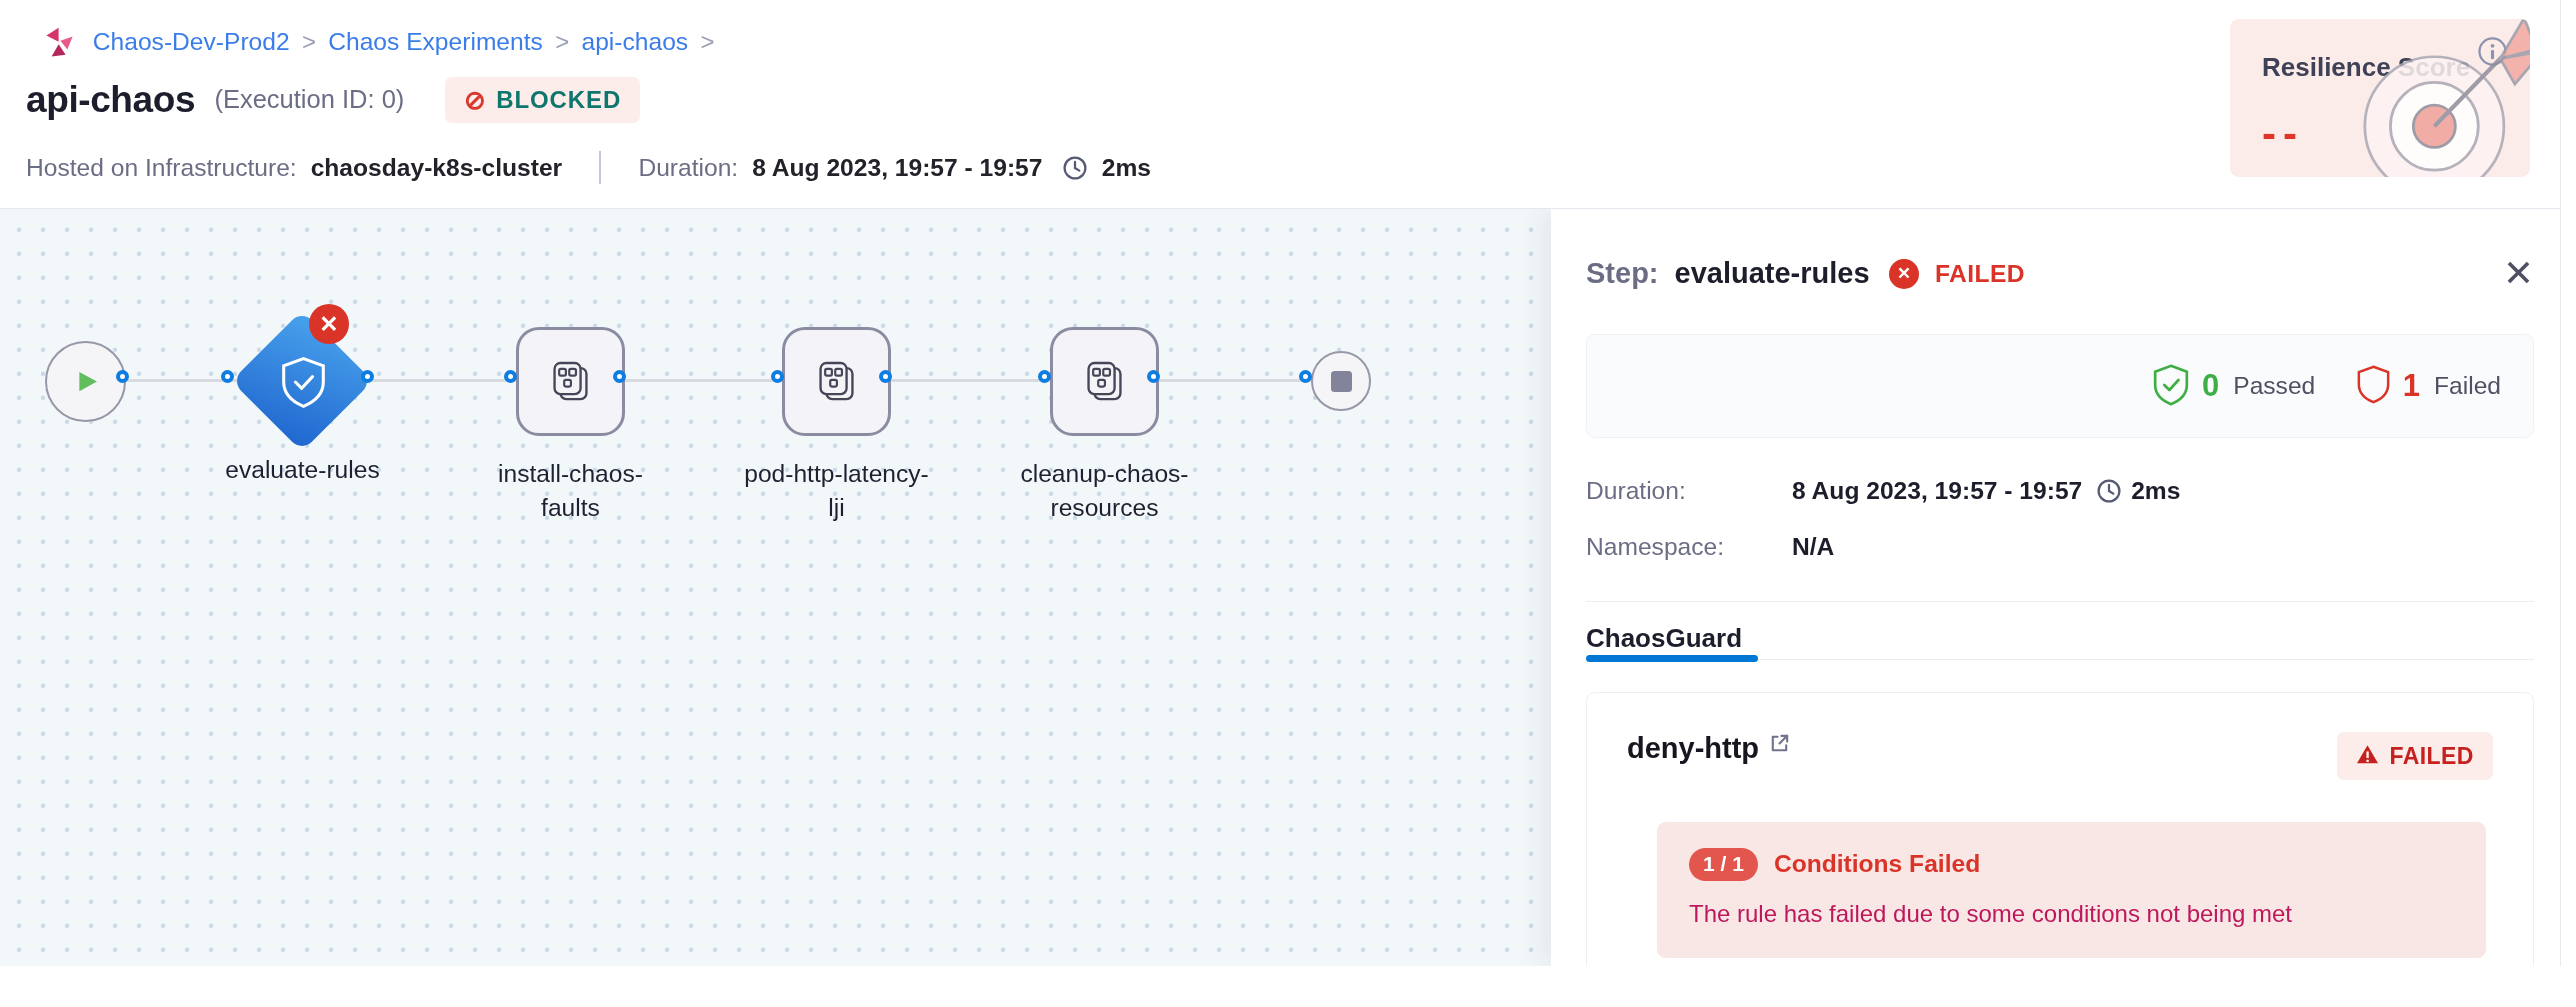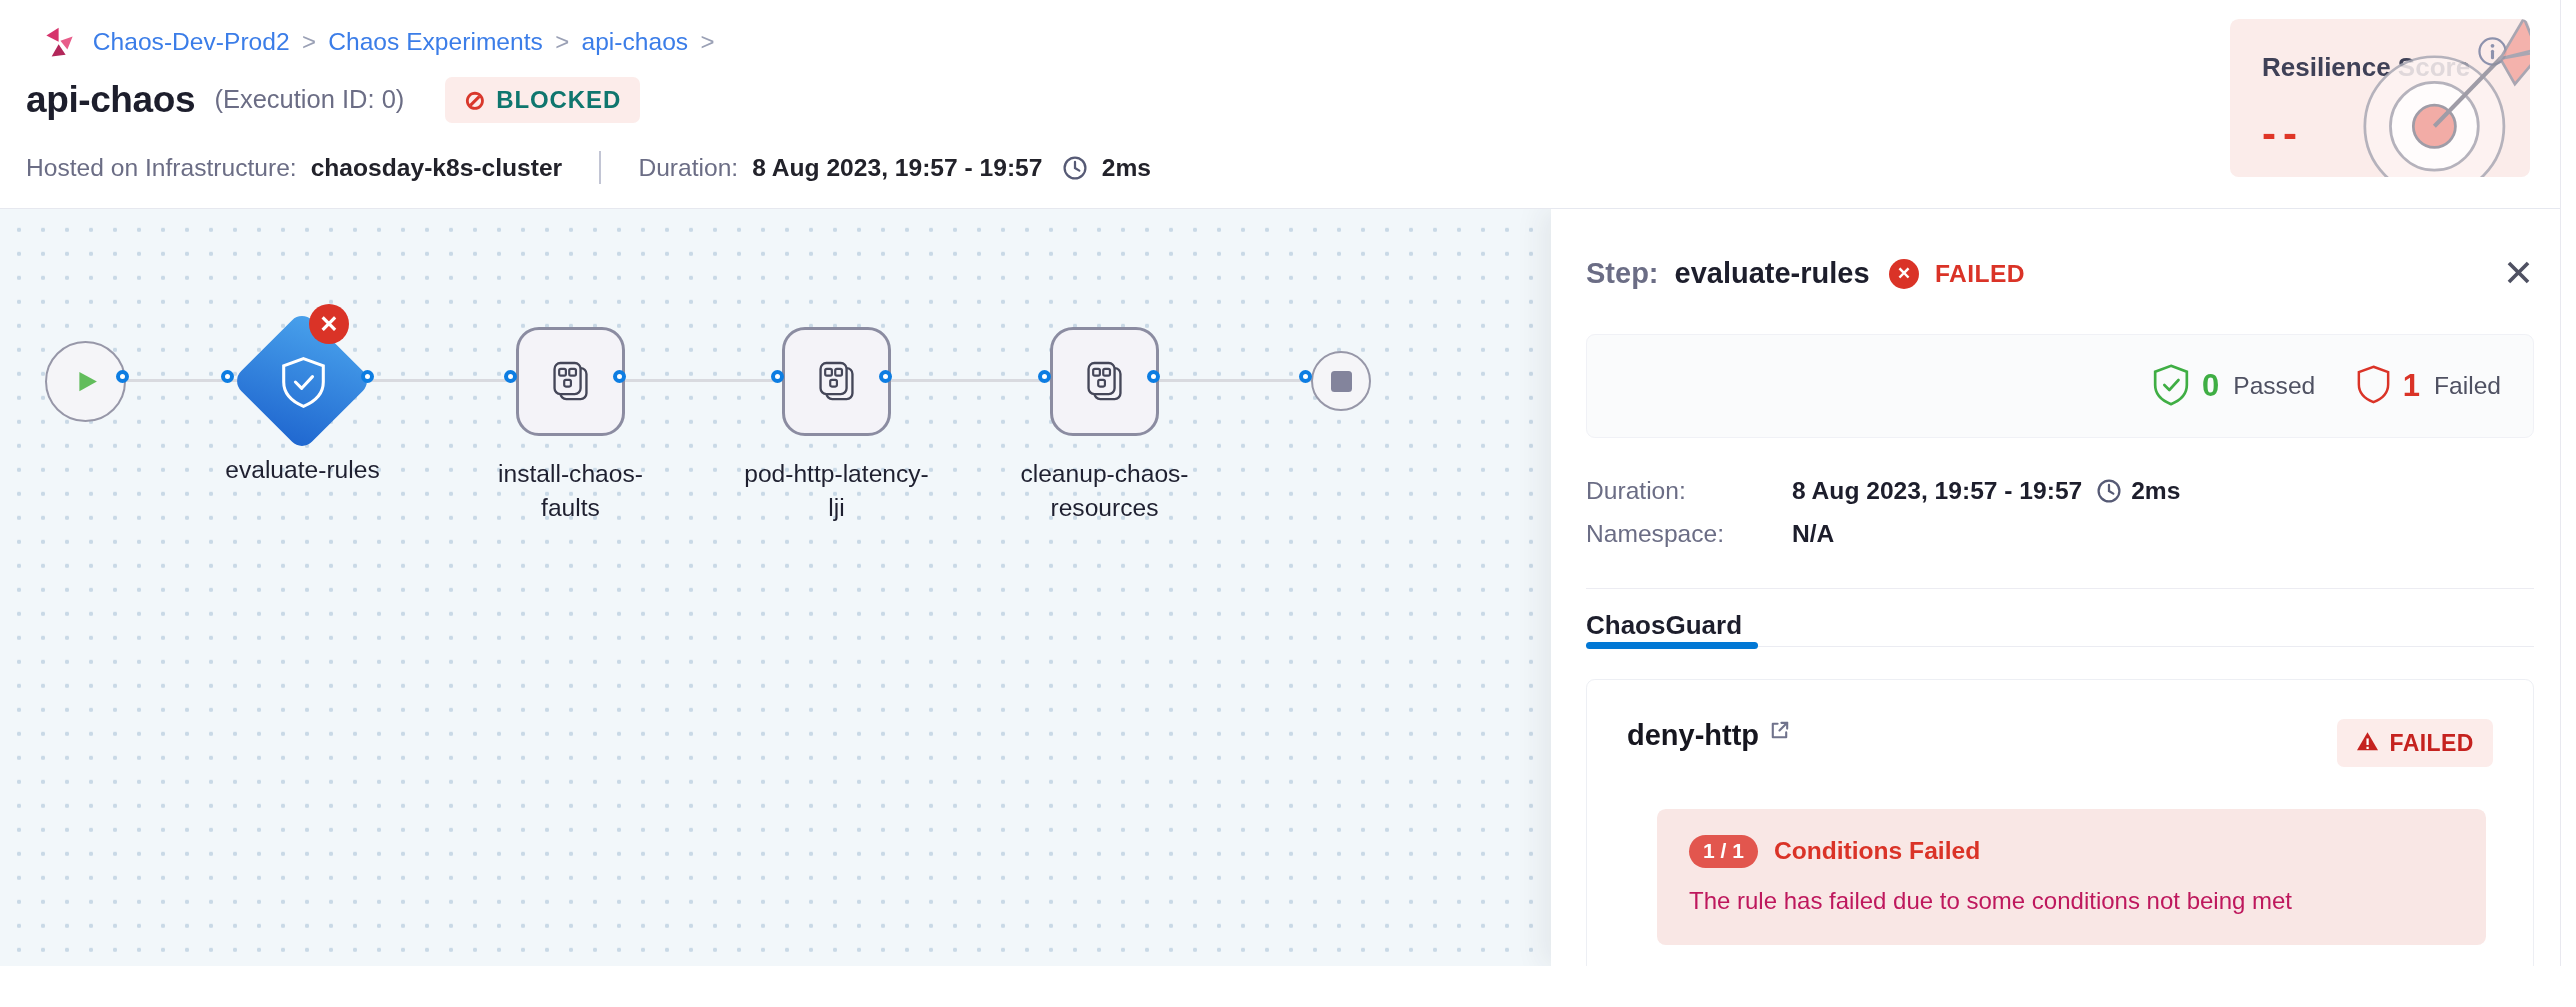--- a/index.html
+++ b/index.html
@@ -69,21 +69,21 @@
   .rules-card { margin-top:42px; height:104px; background:#fafbfc; border:1.3px solid #f0f1f6; border-radius:8.8px; display:flex; align-items:center; padding:0 32px; }
   .rules-title-wrap { display:flex; align-items:center; gap:17.6px; }
   .rules-title { font-size:27px; font-weight:600; color:#22222a; }
   .rules-stats { margin-left:auto; display:flex; align-items:center; gap:40px; }
   .stat { display:flex; align-items:center; gap:10.5px; }
   .stat-num-pass { font-size:31px; font-weight:700; color:#3fae44; }
   .stat-num-fail { font-size:31px; font-weight:700; color:#da3327; }
   .stat-label { font-size:24.6px; color:#4f5162; margin-left:3.5px; }
 
   .kv-row { display:flex; align-items:center; margin-top:39px; font-size:24.6px; }
-  .kv-row.second { margin-top:15px; }
+  .kv-row.second { margin-top:28px; }
   .kv-label { width:206px; color:#6b6d85; }
   .kv-value { color:#1d1e2c; font-weight:700; display:flex; align-items:center; gap:8.8px; }
 
   .panel-divider { margin-top:40px; border-top:1.3px solid #ececf2; }
 
   .tabs { margin-top:21px; position:relative; border-bottom:1.8px solid #ebecf2; padding-bottom:5px; }
   .tab-active { font-size:26px; font-weight:700; color:#1d1e2c; cursor:pointer; }
   .tab-underline { position:absolute; left:0; bottom:-2.6px; width:172px; height:6.2px; border-radius:3.5px; background:#0278d5; }
 
   .rule-card { margin-top:32px; border:1.8px solid #edeff4; border-radius:8.8px; padding:39px 40px 0 40px; min-height:378px; }

